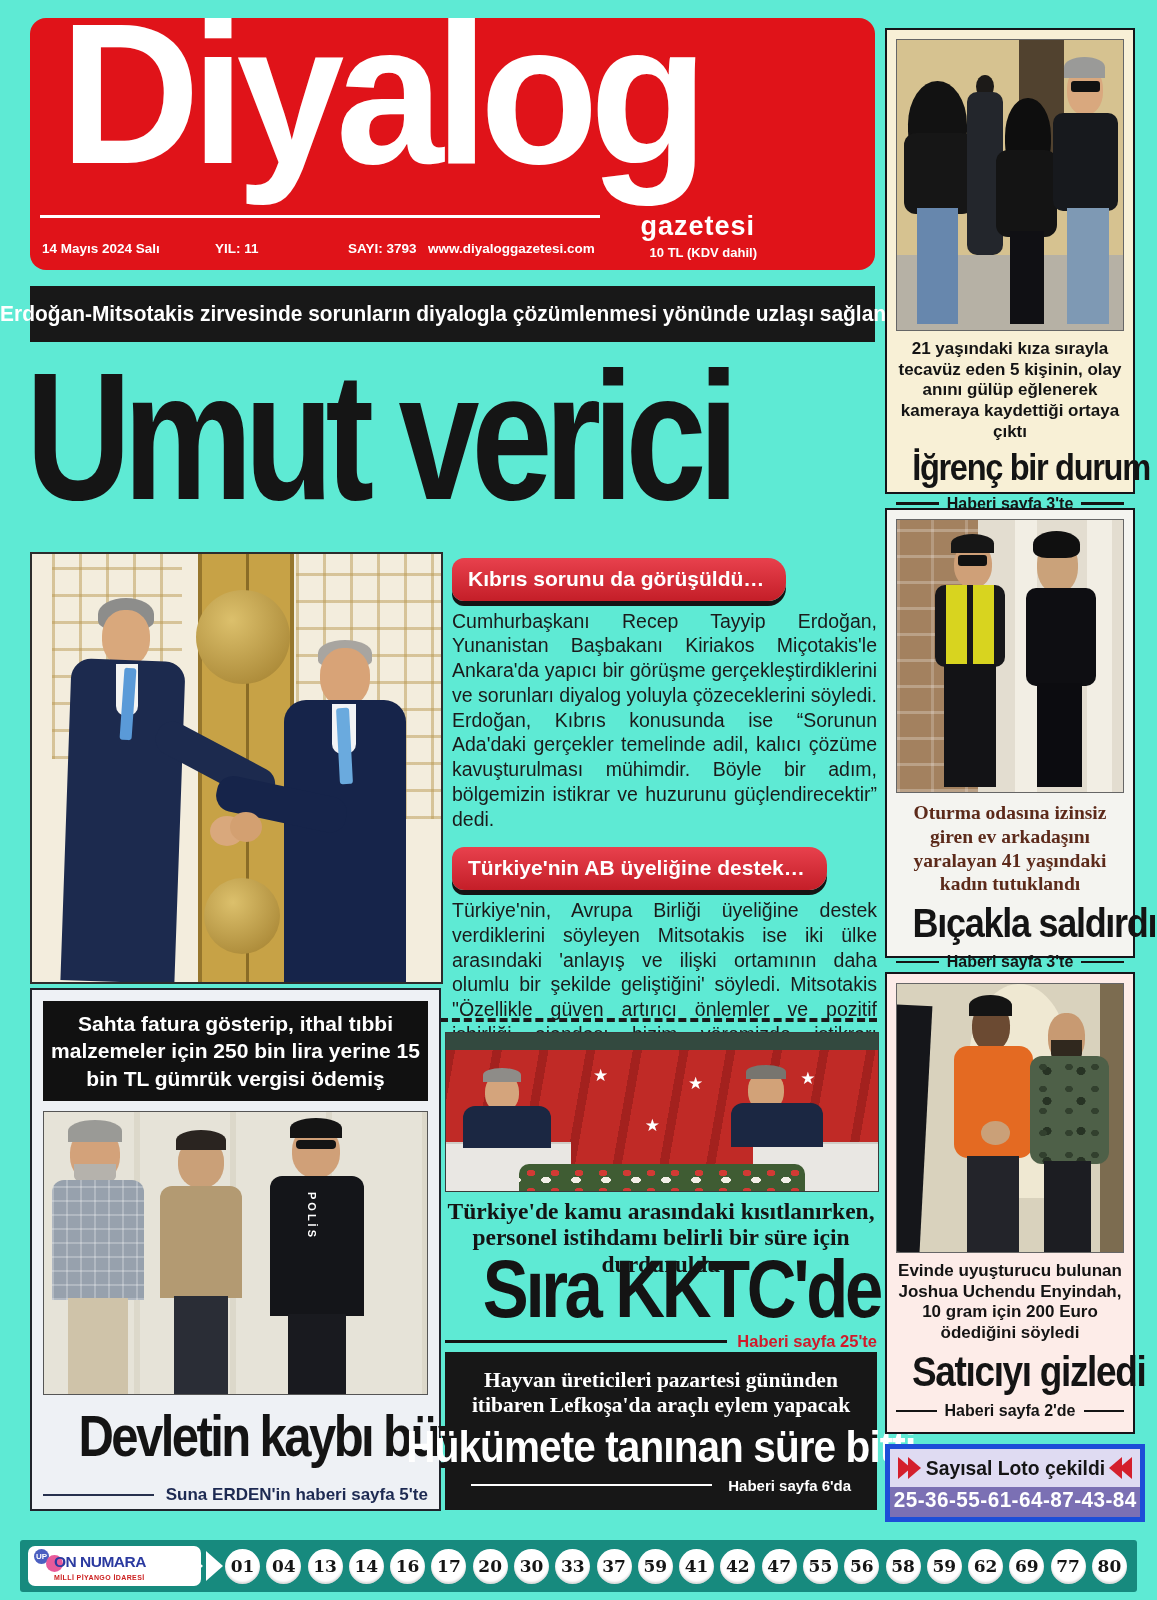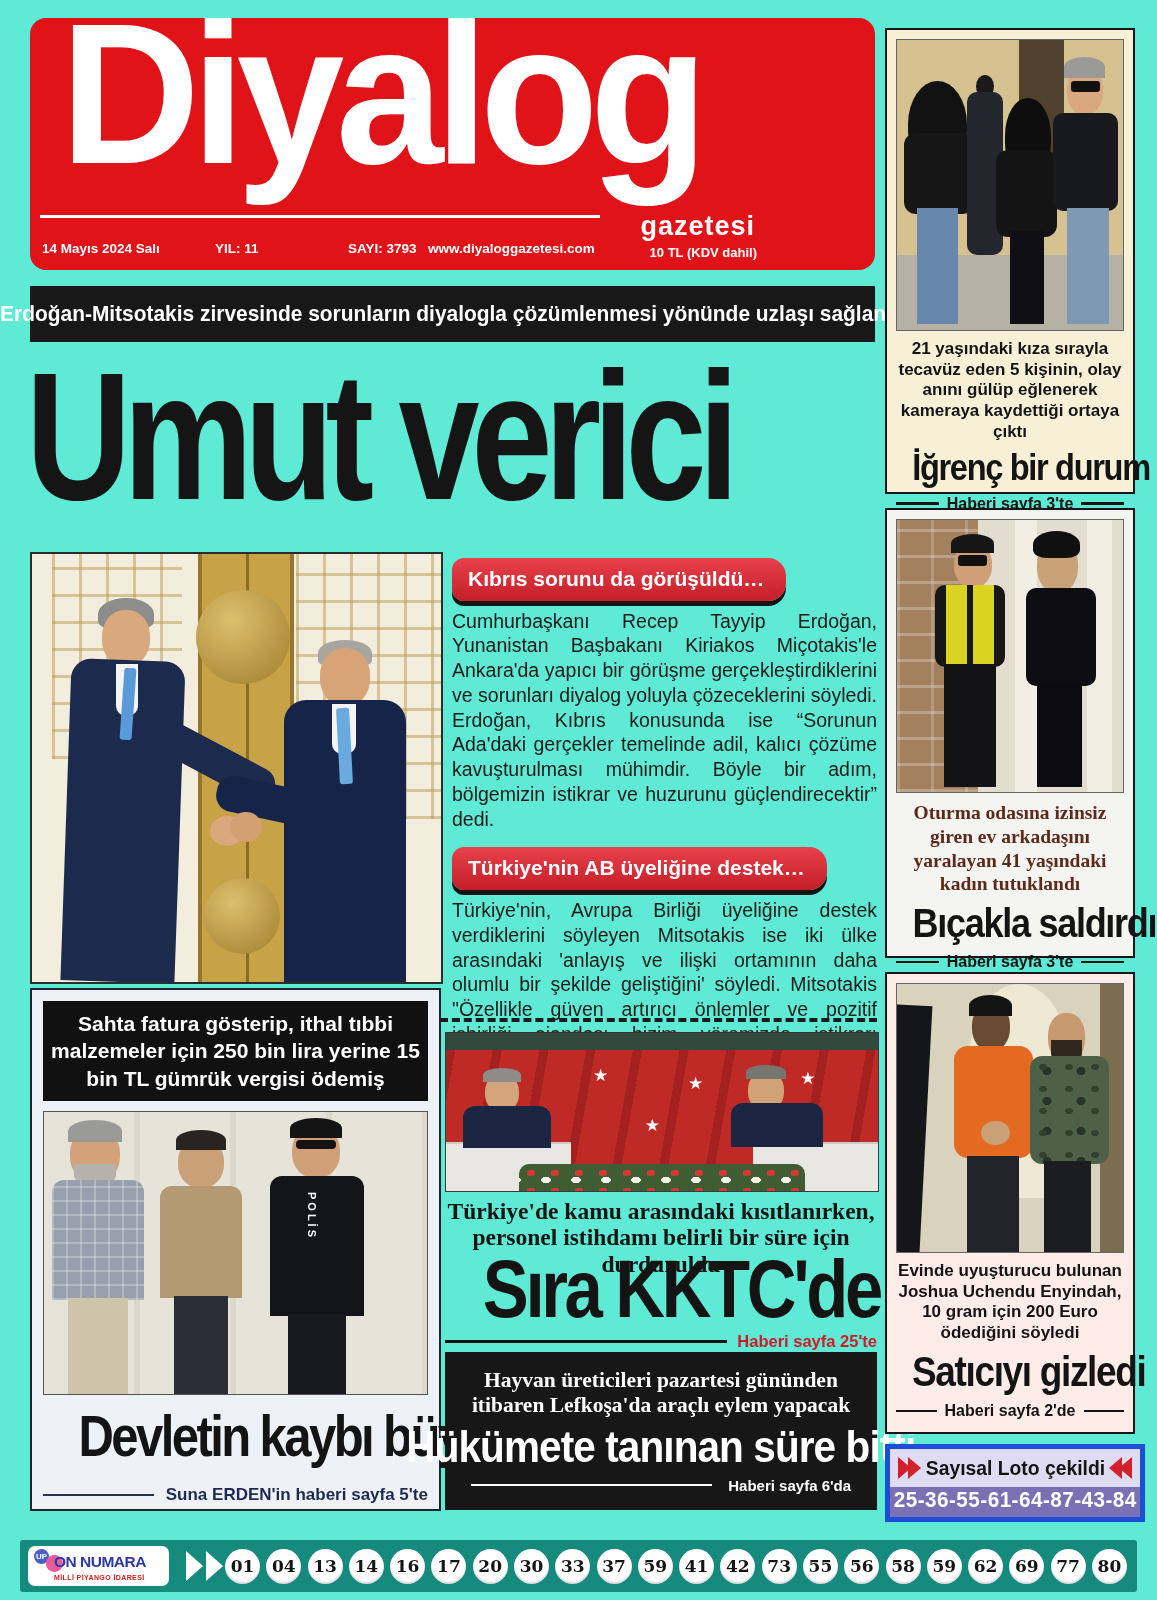--- a/index.html
+++ b/index.html
@@ -117,21 +117,21 @@
   #loto-head{height:38px;background:#dfdbf2;display:flex;align-items:center;justify-content:center;position:relative;}
   #loto-head span{font-weight:bold;font-size:21px;color:#141414;transform:scaleX(.92);white-space:nowrap;}
   .chev{position:absolute;top:8px;width:0;height:0;border-top:11px solid transparent;border-bottom:11px solid transparent;}
   .chev.r{border-left:13px solid #d41f2c;}
   .chev.l{border-right:13px solid #d41f2c;}
   #loto-nums{height:30px;background:#7b70b4;display:flex;align-items:flex-start;justify-content:center;}
   #loto-nums span{color:#fff;font-weight:bold;font-size:22px;letter-spacing:.5px;transform:scaleX(.94);white-space:nowrap;}
 
   
   #strip{left:20px;top:1540px;width:1117px;height:52px;background:#178a7e;border-radius:3px;}
-  #strip-logo{position:absolute;left:8px;top:6px;width:141px;height:40px;background:#fff;border-radius:7px;text-decoration:underline;}
+  #strip-logo{position:absolute;left:8px;top:6px;width:173px;height:40px;background:#fff;border-radius:7px;text-decoration:underline;}
   #logo-title{position:absolute;left:26px;top:7px;color:#2b3aa0;font-weight:bold;font-size:15.5px;letter-spacing:-.5px;}
   #logo-sub{position:absolute;left:26px;bottom:5px;color:#cc2020;font-weight:bold;font-size:7px;letter-spacing:.4px;}
   #logo-dot{position:absolute;left:18px;top:9px;width:17px;height:17px;border-radius:50%;background:#e85a9a;}
   #logo-up{position:absolute;left:6px;top:3px;width:15px;height:15px;border-radius:50%;background:#4b5fc0;
     color:#fff;font-size:8px;font-weight:bold;text-align:center;line-height:15px;}
   .strip-chev{position:absolute;top:11px;width:0;height:0;border-top:15px solid transparent;
     border-bottom:15px solid transparent;border-left:17px solid #fff;}
   #strip-nums{position:absolute;left:205px;right:10px;top:0;height:52px;display:flex;
     align-items:center;justify-content:space-between;}
   .ball{width:35px;height:35px;border-radius:50%;background:#fff;color:#151515;
@@ -373,21 +373,21 @@
       <span class="ball">14</span>
       <span class="ball">16</span>
       <span class="ball">17</span>
       <span class="ball">20</span>
       <span class="ball">30</span>
       <span class="ball">33</span>
       <span class="ball">37</span>
       <span class="ball">59</span>
       <span class="ball">41</span>
       <span class="ball">42</span>
-      <span class="ball">73</span>
+      <span class="ball">47</span>
       <span class="ball">55</span>
       <span class="ball">56</span>
       <span class="ball">58</span>
       <span class="ball">59</span>
       <span class="ball">62</span>
       <span class="ball">69</span>
       <span class="ball">77</span>
       <span class="ball">80</span>
     </div>
   </div>

